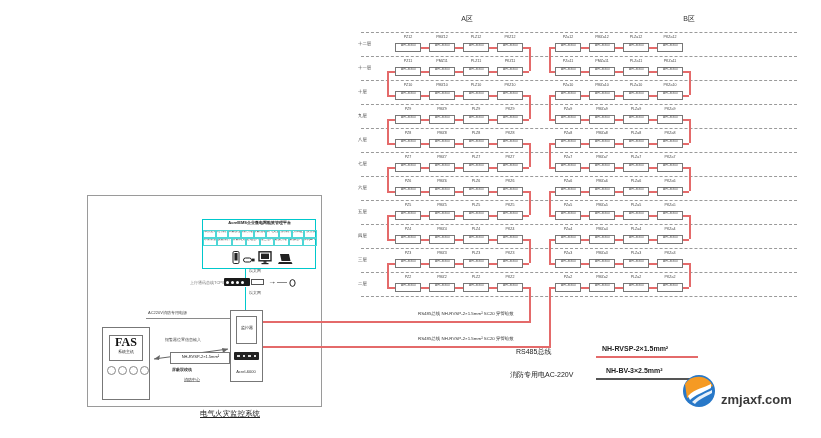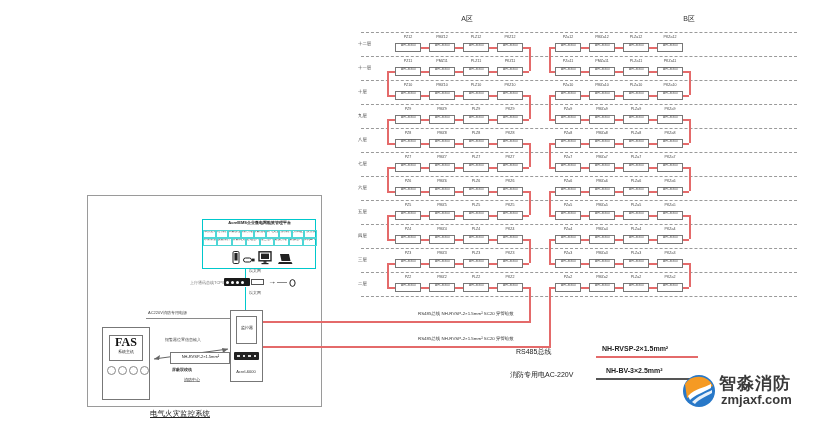--- a/index.html
+++ b/index.html
@@ -25,21 +25,21 @@
   .legend-lbl{position:absolute;font-size:7px;font-weight:bold;color:#222;white-space:nowrap;}
   .u{text-decoration:underline;}
   svg{position:absolute;overflow:visible;}
 </style>
 </head>
 <body>
 
 <div id="canvas">
 
   <div class="box" style="left:87px;top:195px;width:235px;height:212px;border-color:#9a9a9a;"></div>
-  <div class="tt u" style="left:150px;top:409px;width:110px;text-align:left;font-size:7.5px;color:#222;">电气火灾监控系统</div>
+  <div class="tt u" style="left:150px;top:409px;width:110px;text-align:right;font-size:7.5px;color:#222;">电气火灾监控系统</div>
 
   <div class="platform" style="left:202px;top:219px;width:114px;height:50px;">
     <div style="position:absolute;left:0;top:0;width:114px;height:10px;border-bottom:1px solid #4fd6d6;
                 display:flex;align-items:center;justify-content:center;">
       <span class="tt s50c" style="position:static;font-weight:bold;color:#222;">AcrelEMS企业微电网能效管理平台</span>
     </div>
     <div id="p-row1" style="position:absolute;left:0;top:10px;width:114px;height:8px;display:flex;">
         <div class="pcell">
           <span class="tt s40c" style="position: static;">变电所运维</span>
         </div>
@@ -606,16 +606,15 @@
   <div class="abs red" style="left:596px;top:356px;width:102px;height:2px;"></div>
   <div class="legend-lbl" style="left:606px;top:367px;">NH-BV-3×2.5mm²</div>
   <div class="abs" style="left:596px;top:378px;width:102px;height:2px;background:#555;"></div>
 
   <svg style="left:682px;top:374px;" width="34" height="34" viewBox="0 0 34 34">
     <circle cx="17" cy="17" r="16" fill="#2878c8"></circle>
     <path d="M3 10 A16 16 0 0 1 31 12 L5 24 Z" fill="#f59a23"></path>
     <path d="M6 22 C 14 14, 22 14, 29 10 L 29 14 C 20 19, 13 21, 8 26 Z" fill="#ffffff"></path>
     <path d="M10 28 C 16 22, 24 19, 30 16 L 30 19 C 23 23, 17 25, 13 30 Z" fill="#e8f1fa"></path>
   </svg>
-  <div style="position:absolute;left:719px;top:372px;font-size:17px;font-weight:bold;color:#3a3a3a;letter-spacing:1px;">智淼消防</div>
   <div style="position:absolute;left:721px;top:392px;font-size:13px;font-weight:bold;color:#3a3a3a;">zmjaxf.com</div>
 
 </div>
 
 </body></html>

